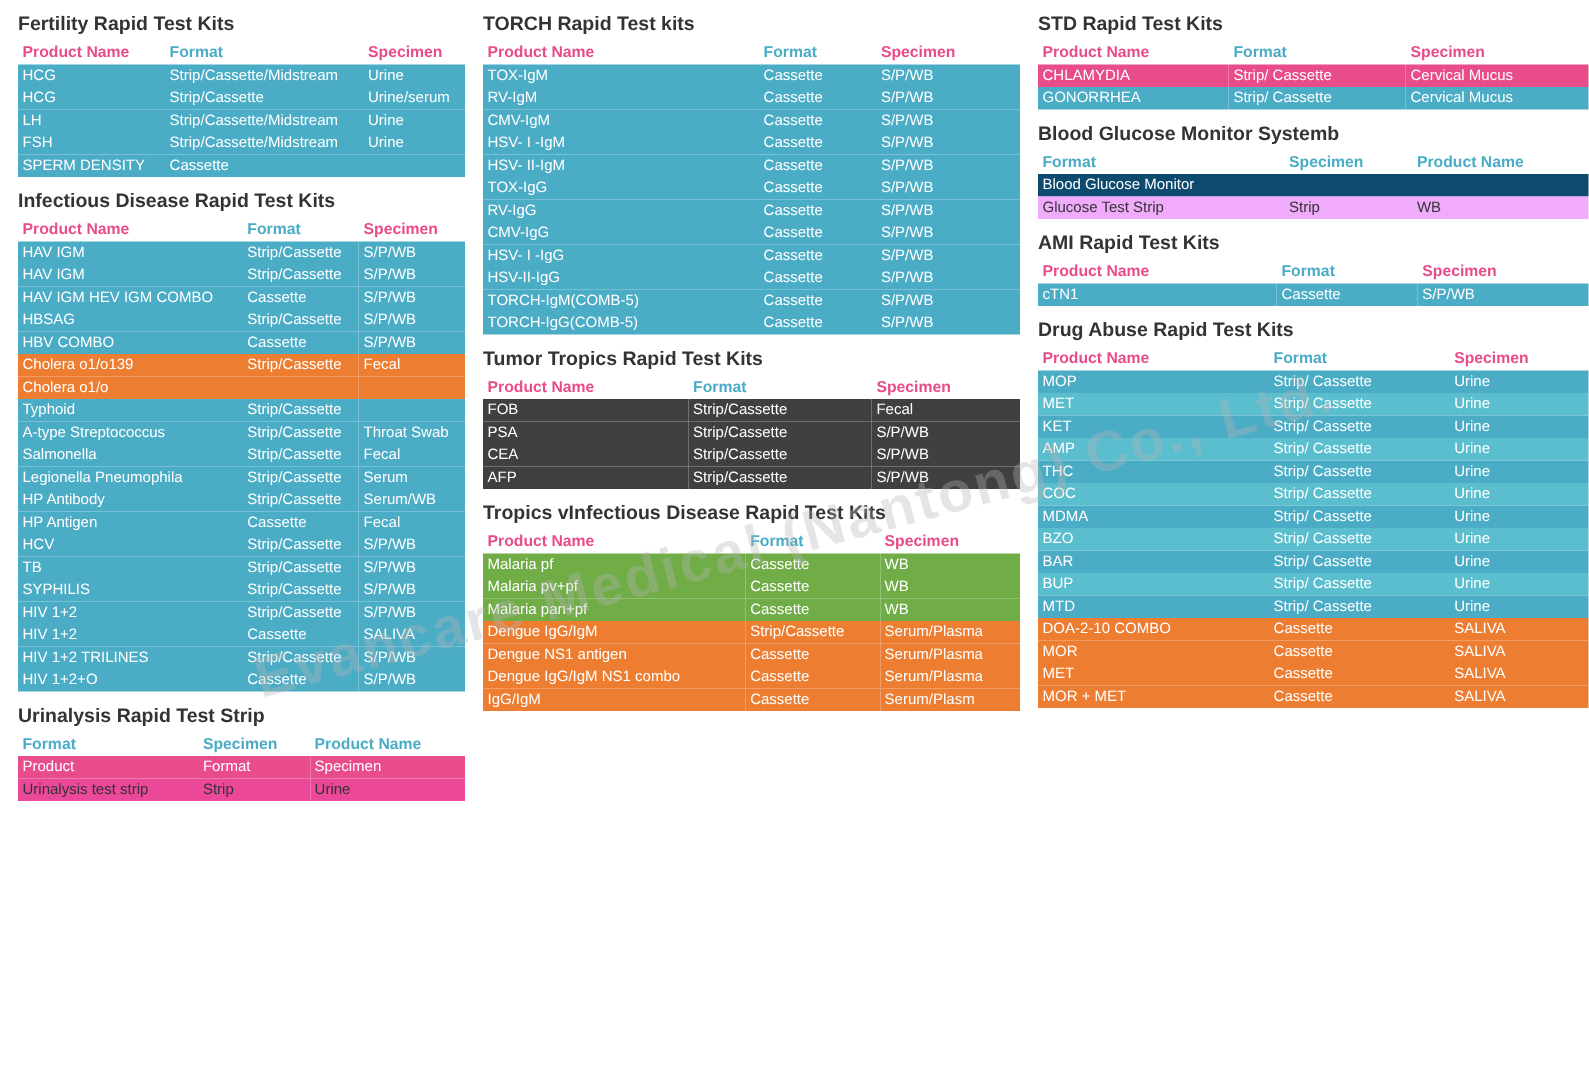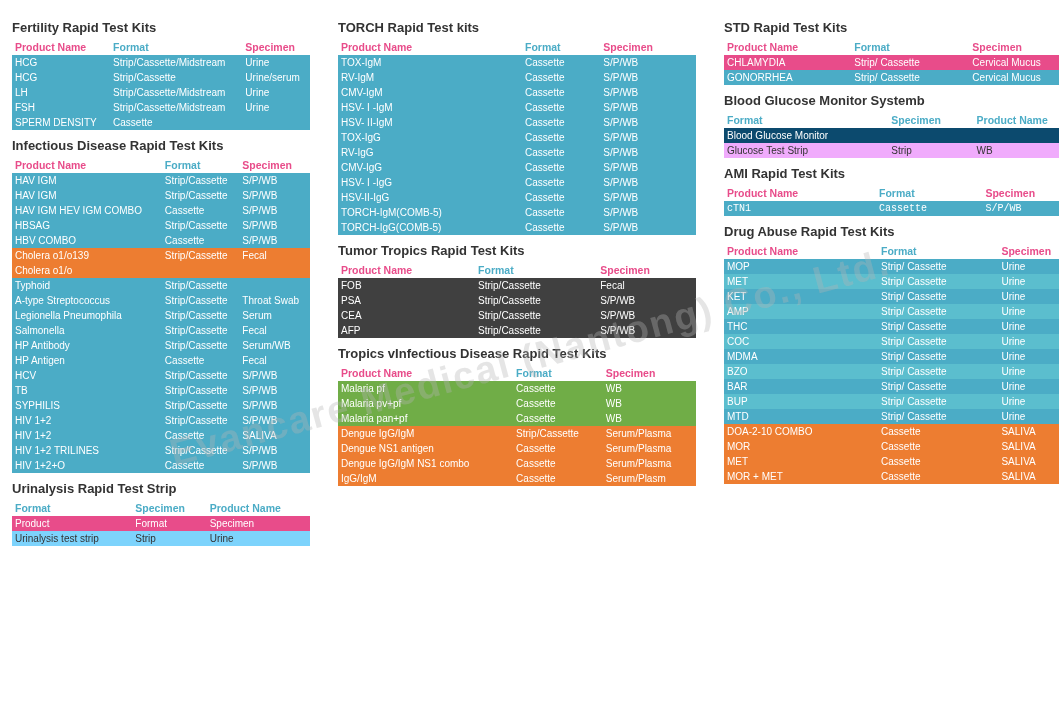--- a/index.html
+++ b/index.html
@@ -23,22 +23,22 @@
       color: rgba(180,180,180,0.35);
       white-space: nowrap;
       pointer-events: none;
       z-index: 100;
       letter-spacing: 2px;
     }
 
     .page {
       display: grid;
       grid-template-columns: 310px 370px 380px;
-      gap: 16px;
-      padding: 20px 6px;
+      gap: 0;
+      padding: 8px 6px;
       width: 865px;
     }
 
     .col { padding: 0 6px; }
 
     .section-title {
       font-size: 13px;
       font-weight: bold;
       color: #333;
       margin-bottom: 4px;
@@ -64,36 +64,36 @@
     .th-specimen { color: #e84c8a; }
 
     tbody tr td {
       padding: 2px 3px;
       font-size: 10px;
     }
 
     .row-teal td { background: #4bacc6; color: #fff; }
     .row-pink td { background: #e84c8a; color: #fff; }
     .row-orange td { background: #ed7d31; color: #fff; }
-    .row-white td { background: #7dd3fc; color: #333; }
+    .row-white td { background: #ec4899; color: #333; }
 
     
     .da-row td { background: #4bacc6; color: #fff; }
     .da-row-alt td { background: #5bbece; color: #fff; }
     .da-row-saliva td { background: #ed7d31; color: #fff; }
 
     
     .trop-green td { background: #70ad47; color: #fff; }
     .trop-orange td { background: #ed7d31; color: #fff; }
 
     .blood-glucose-header th { color: #4bacc6; }
     .blood-row td { background: #0c4a6e; color: #fff; }
     .blood-row2 td { background: #f0abfc; color: #333; }
 
-    .ami-row td { background: #4bacc6; color: #fff; font-family: Liberation Mono, monospace; }
+    .ami-row td { background: #4bacc6; color: #fff; }
     .ami-row2 td { background: #5dbcd0; color: #fff; }
 
     .std-row1 td { background: #4bacc6; color: #fff; }
     .std-row2 td { background: #e84c8a; color: #fff; }
     .std-row3 td { background: #4bacc6; color: #fff; }
 
     .urine-header th { color: #4bacc6; }
 
     .tumor-row td { background: #404040; color: #fff; }
   </style>
@@ -193,28 +193,28 @@
             <td>Typhoid</td>
             <td>Strip/Cassette</td>
             <td></td>
           </tr>
           <tr class="row-teal">
             <td>A-type Streptococcus</td>
             <td>Strip/Cassette</td>
             <td>Throat Swab</td>
           </tr>
           <tr class="row-teal">
+            <td>Salmonella</td>
+            <td>Strip/Cassette</td>
+            <td>Fecal</td>
+          </tr>
+          <tr class="row-teal">
             <td>Legionella Pneumophila</td>
             <td>Strip/Cassette</td>
             <td>Serum</td>
-          </tr>
-          <tr class="row-teal">
-            <td>Salmonella</td>
-            <td>Strip/Cassette</td>
-            <td>Fecal</td>
           </tr>
           <tr class="row-teal">
             <td>HP Antibody</td>
             <td>Strip/Cassette</td>
             <td>Serum/WB</td>
           </tr>
           <tr class="row-teal">
             <td>HP Antigen</td>
             <td>Cassette</td>
             <td>Fecal</td>

